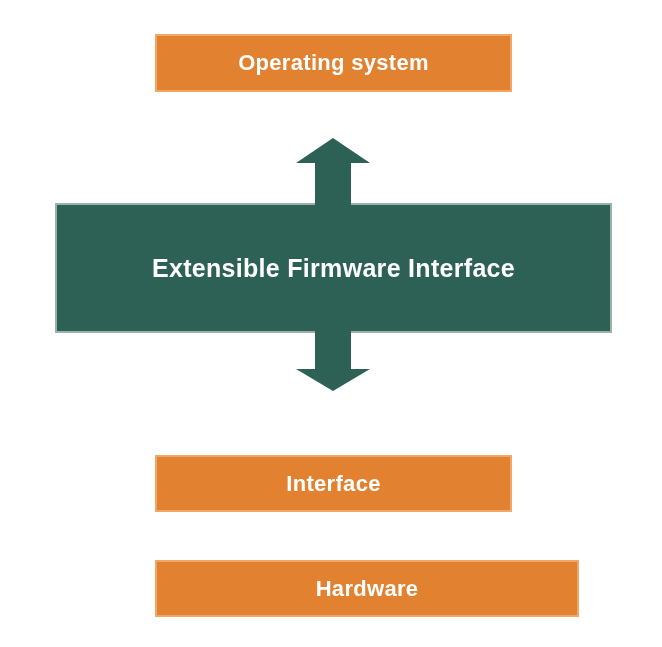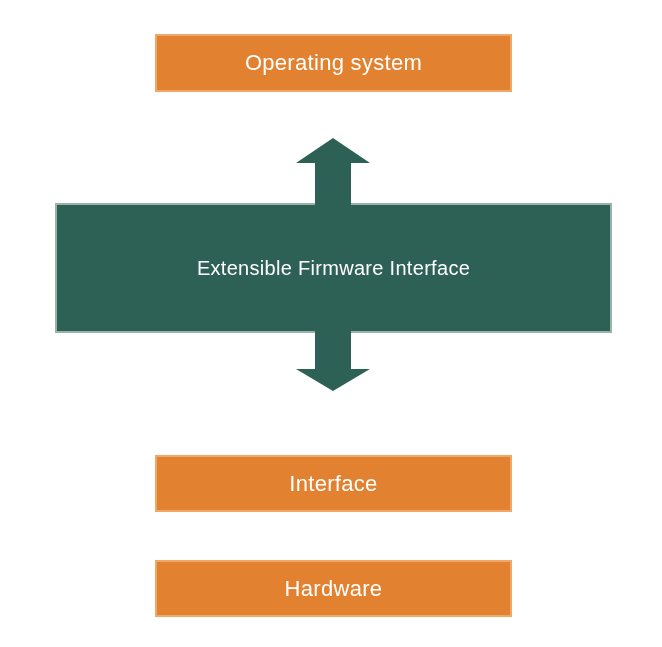--- a/index.html
+++ b/index.html
@@ -19,38 +19,38 @@
     box-sizing: border-box;
     display: flex;
     align-items: center;
     justify-content: center;
     z-index: 1;
   }
   .node-label {
     font-family: "Liberation Sans", sans-serif;
     color: var(--label-text, #ffffff);
     font-size: 22px;
-    font-weight: 400;
+    font-weight: 700;
     letter-spacing: 0.3px;
     white-space: nowrap;
     text-align: center;
   }
   .node-orange {
     background: var(--orange-fill, #E2812F);
     border: 2px solid var(--orange-border, #F0A868);
   }
   .node-teal {
     background: var(--teal-fill, #2E6156);
     border: 2px solid var(--teal-border, #9BB2AB);
   }
   .node-os       { left: 155px; top: 34px;  width: 357px; height: 58px; }
   .node-efi      { left: 55px;  top: 203px; width: 557px; height: 130px; }
-  .node-efi .node-label { font-size: 20px; }
+  .node-efi .node-label { font-size: 25px; }
   .node-firmware { left: 155px; top: 455px; width: 357px; height: 57px; }
-  .node-hardware { left: 155px; top: 560px; width: 357px; height: 57px; }
+  .node-hardware { left: 155px; top: 560px; width: 424px; height: 57px; }
 
   .connector {
     position: absolute;
     z-index: 2;
     display: block;
   }
   .connector polygon {
     fill: var(--teal-fill, #2E6156);
   }
   .connector-up   { left: 296px; top: 137px; width: 74px; height: 68px; }

